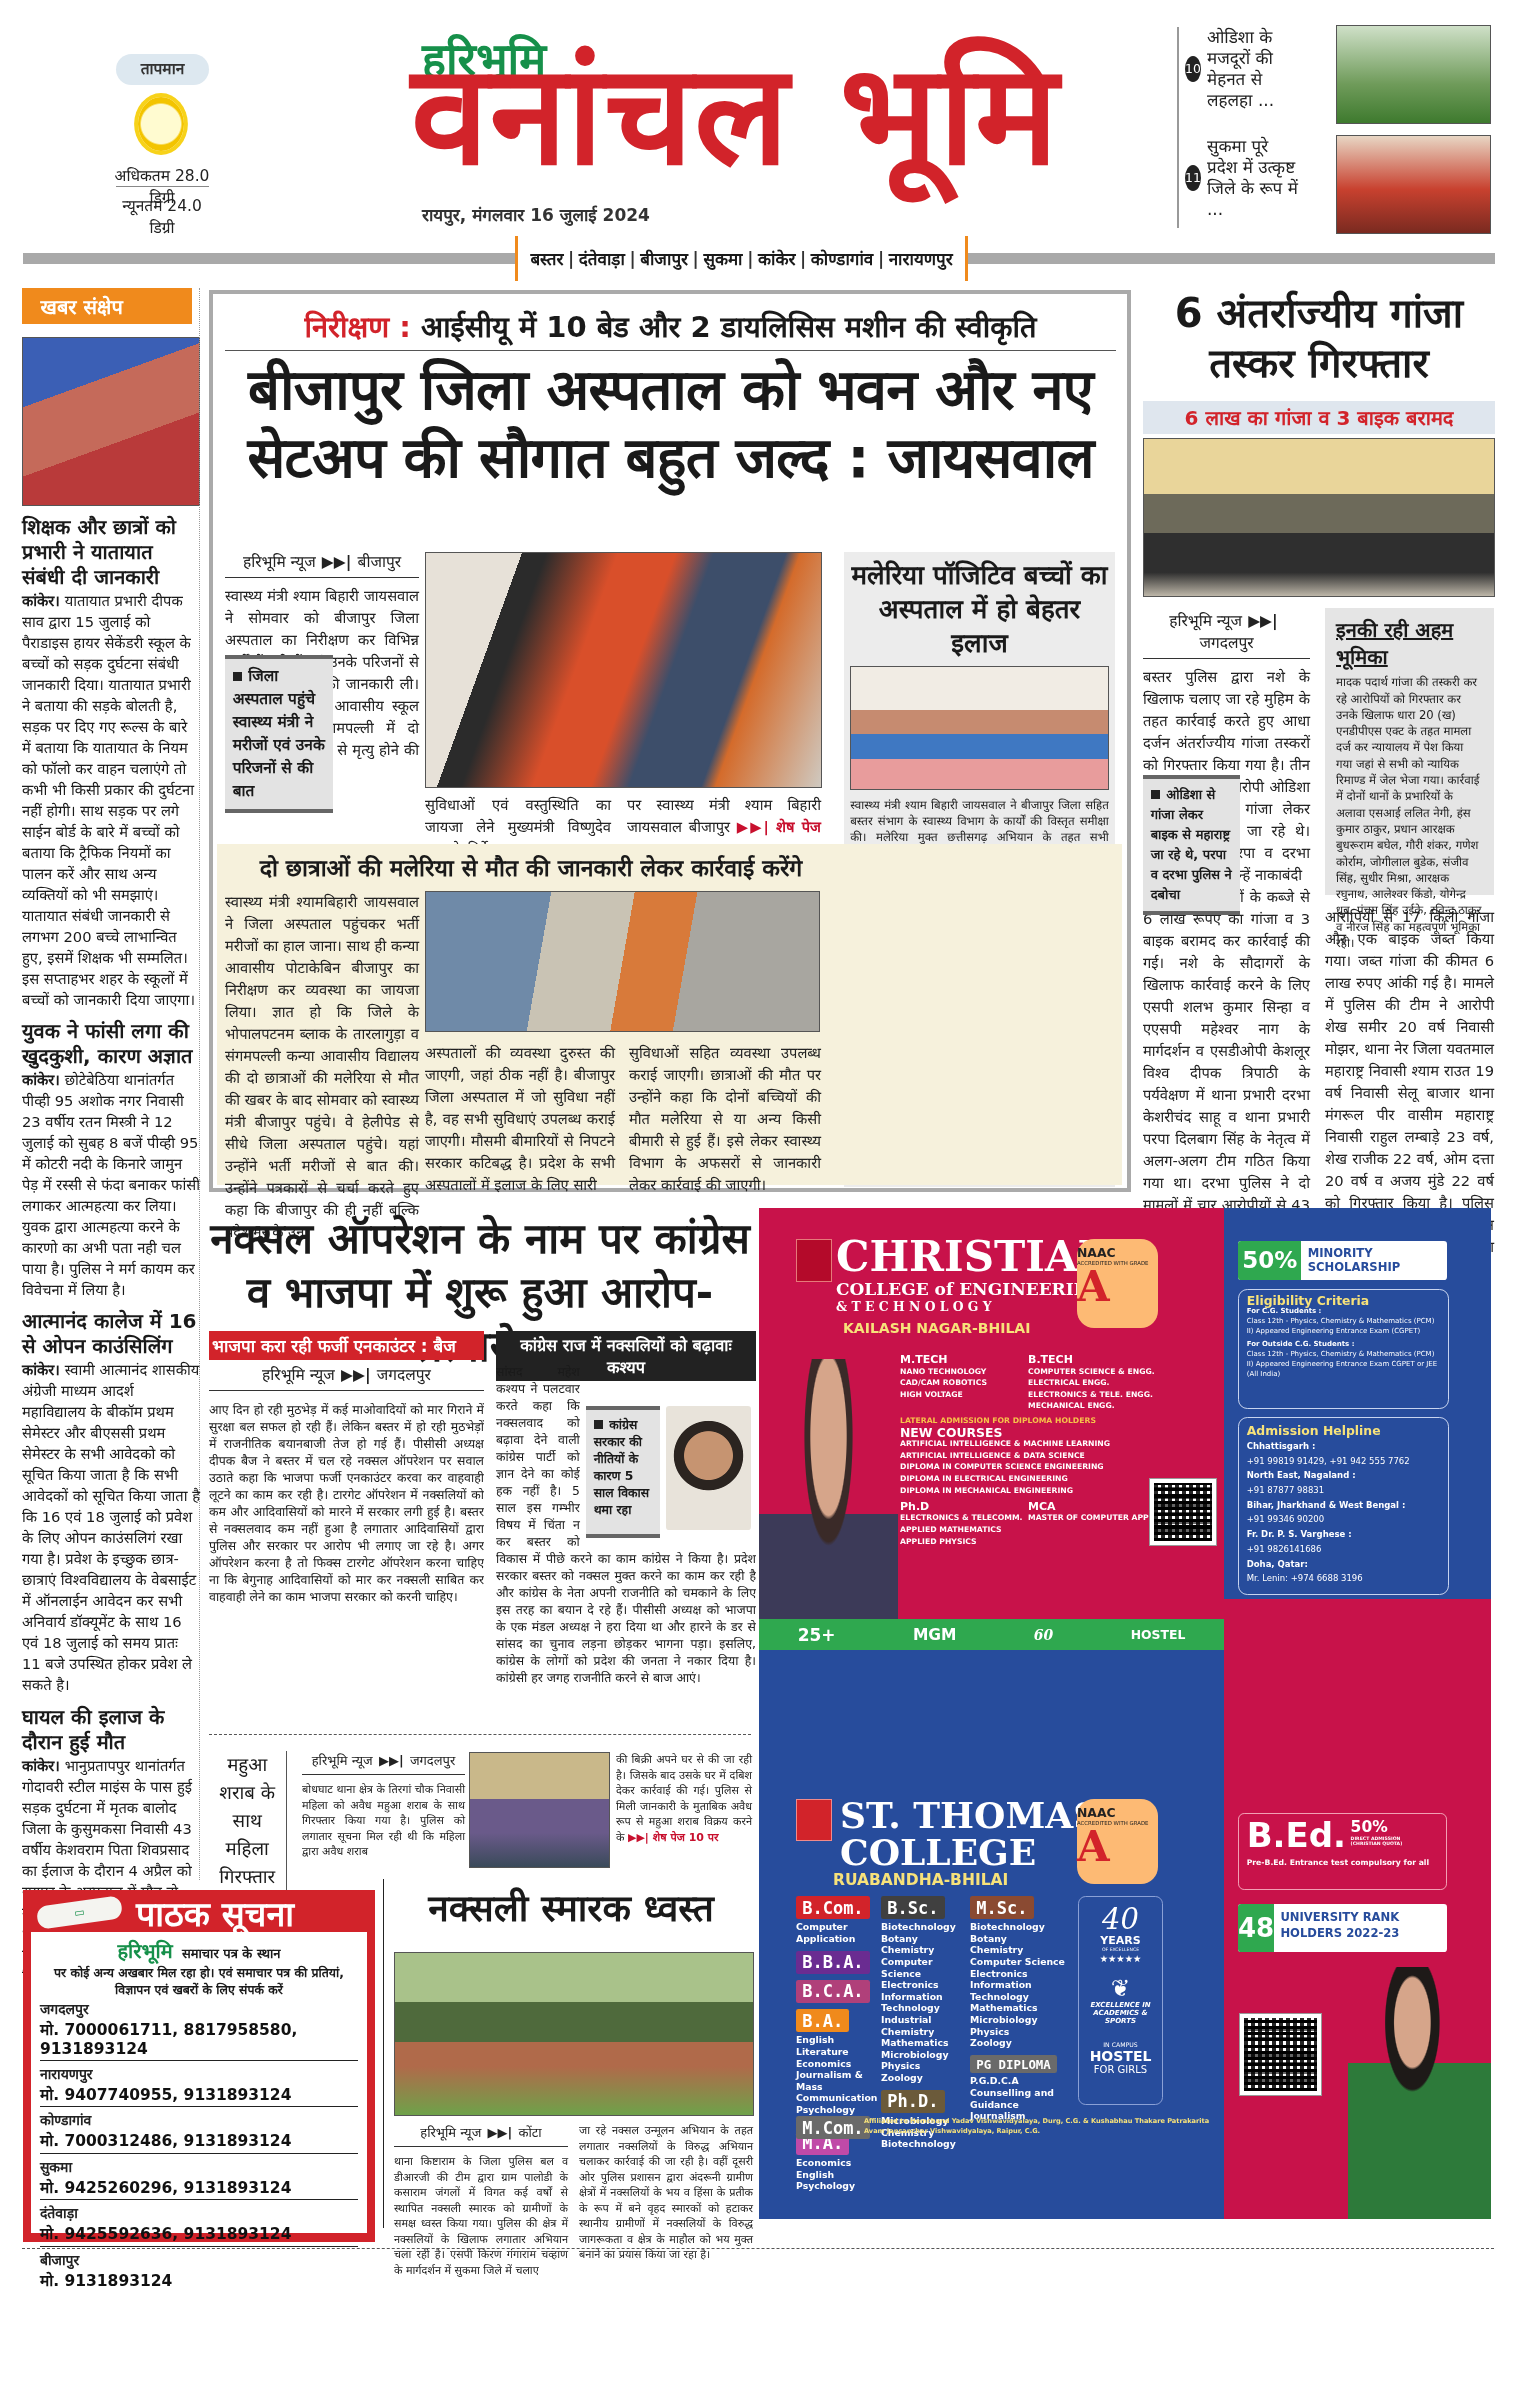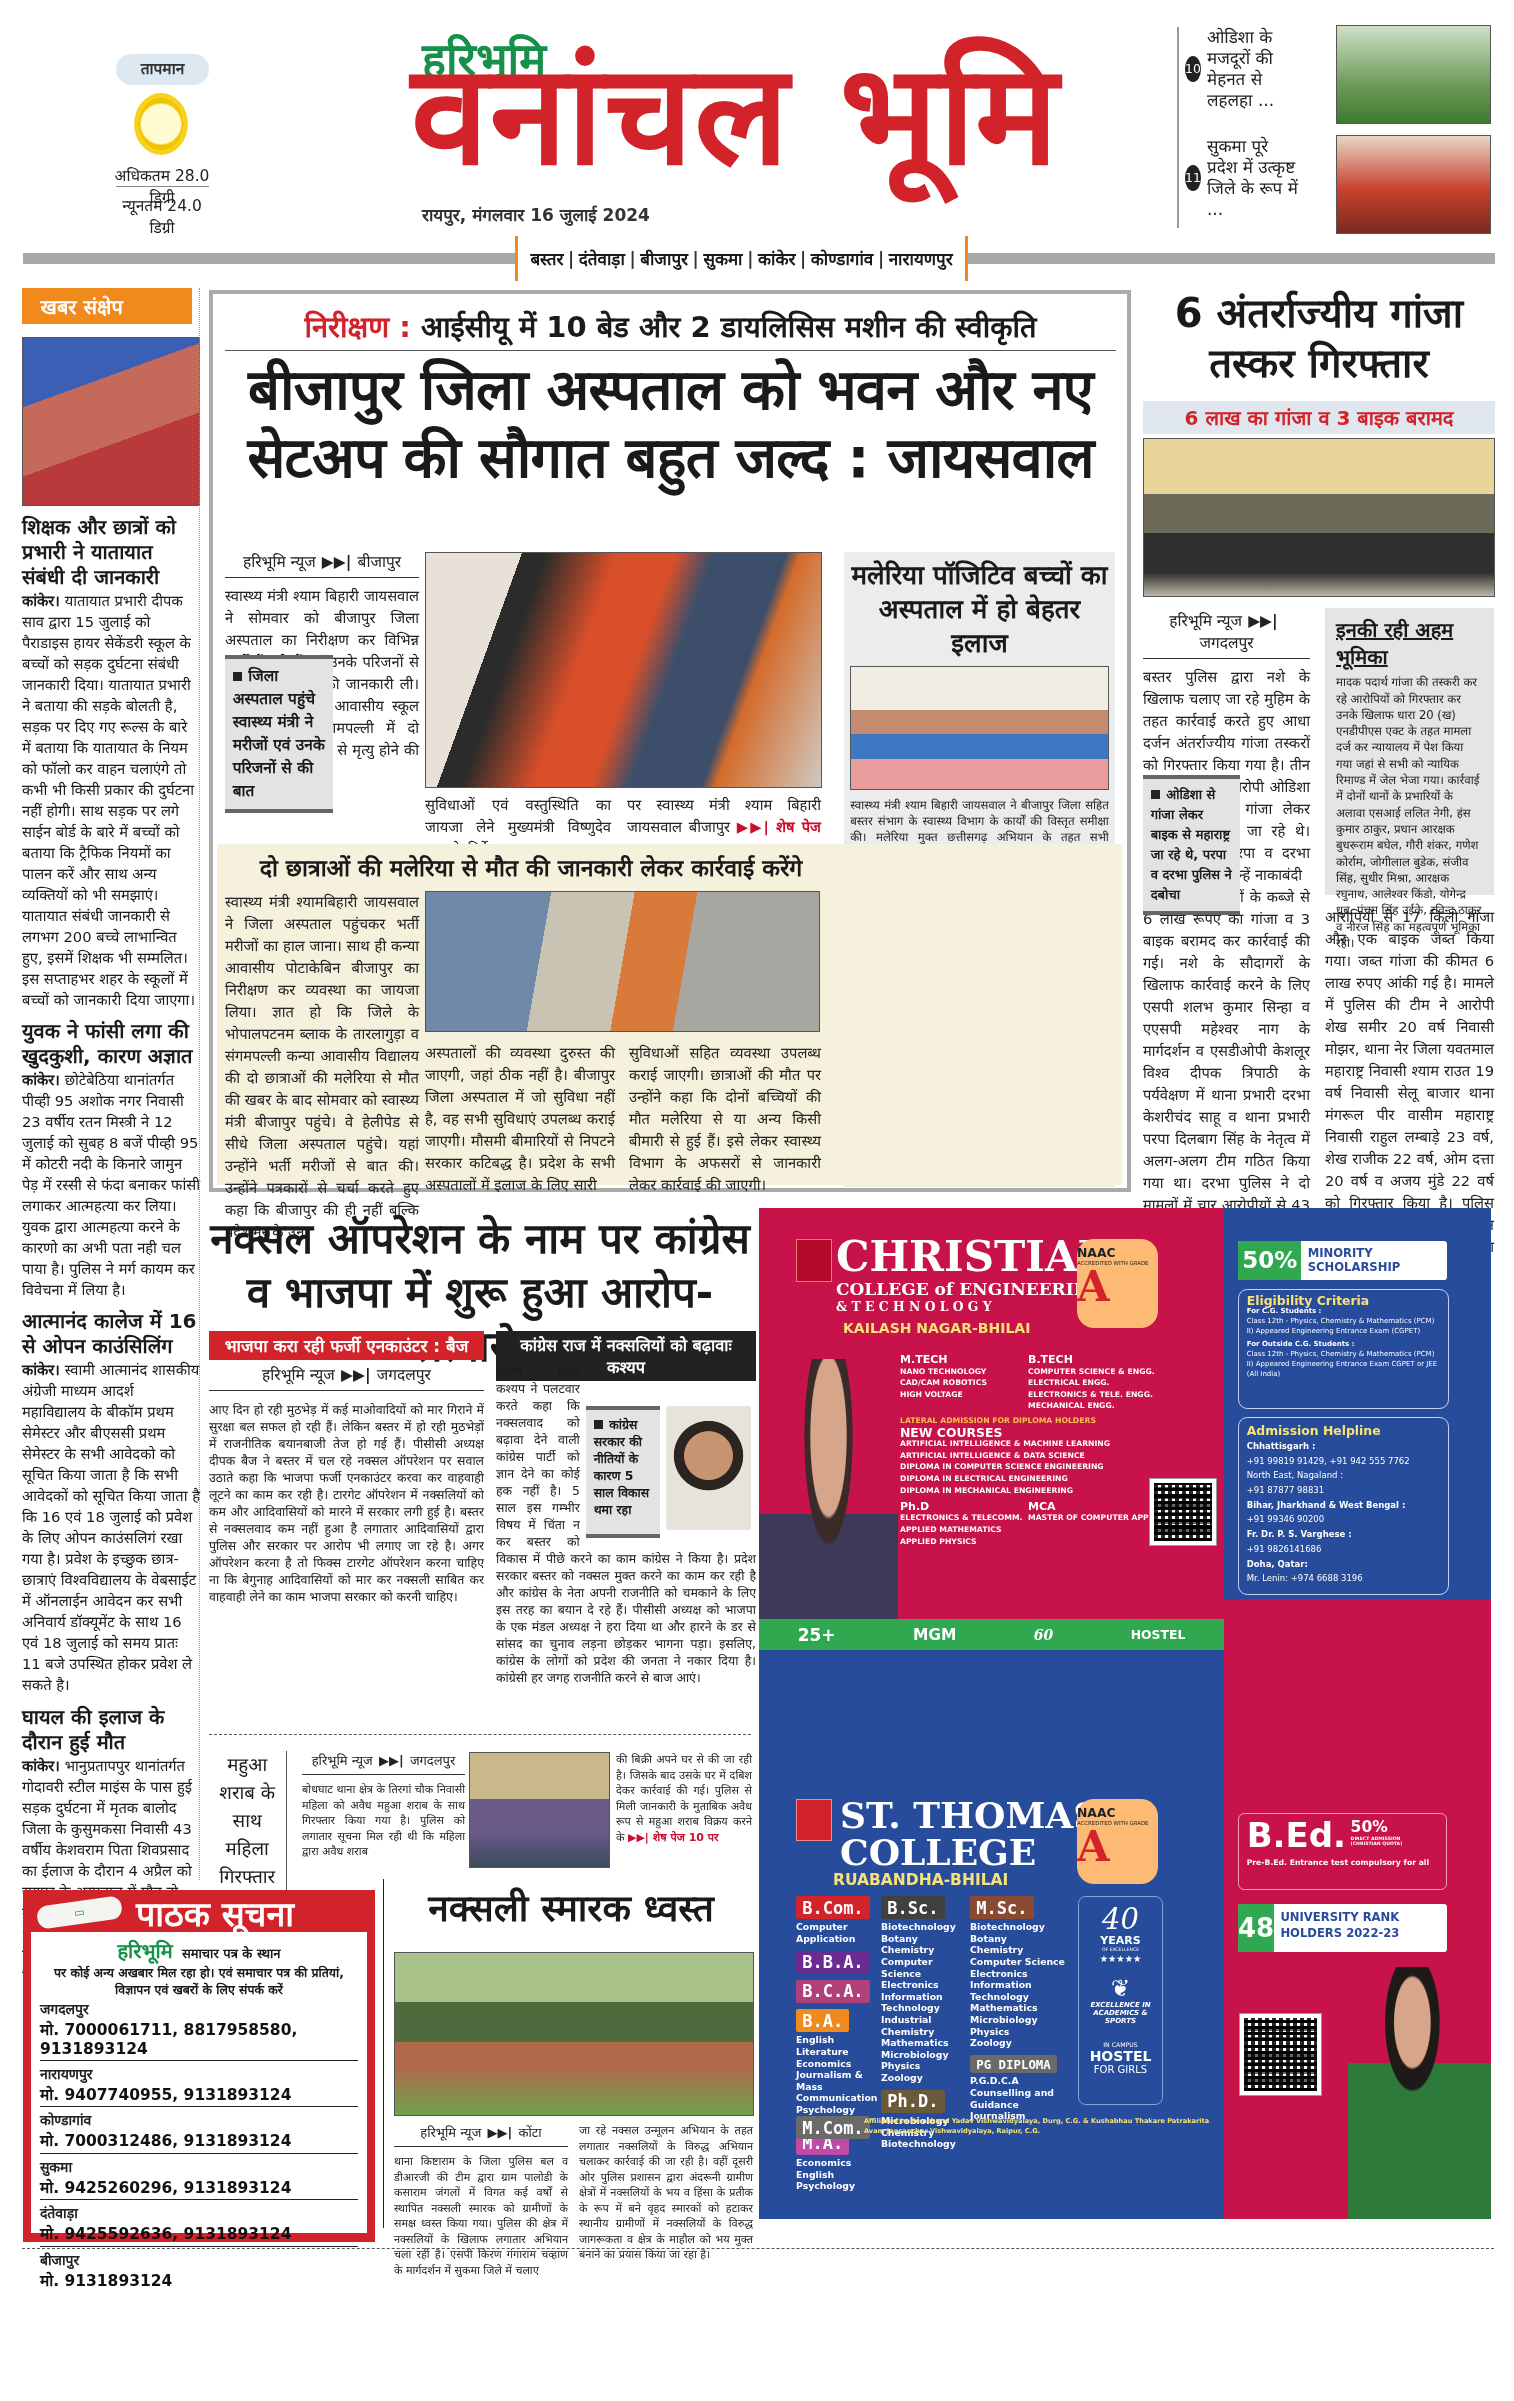--- a/index.html
+++ b/index.html
@@ -34,21 +34,21 @@
 .kicker{font-size:29px;font-weight:bold;text-align:center;border-bottom:1.5px solid #555;padding-bottom:4.6px}
 .kicker .red{color:#d2232a}
 .headline{font-size:56px;font-weight:900;line-height:68px;text-align:center;letter-spacing:-0.8px}
 .sub-headline-band{background:#f6f1dc}
 .h2{font-size:26px;font-weight:900;text-align:center;line-height:34px}
 .ganja-h{font-size:40px;font-weight:900;text-align:center;line-height:50px}
 .ganja-sub{background:#dfe6ee;color:#d2232a;font-size:20px;font-weight:900;text-align:center;padding:3.1px}
 .grey-box{background:#e5e5e5;padding:7.7px 11px}
 .grey-box h4{font-size:20px;font-weight:900;text-decoration:underline;margin-bottom:4.6px}
 .naxal-h{font-size:42px;font-weight:900;line-height:54px;text-align:center}
-.red-tag{background:#d2232a;color:#fff;font-size:20px;font-weight:bold;text-align:center;padding:3.1px}
+.red-tag{background:#d2232a;color:#fff;font-size:20px;font-weight:bold;padding:3.1px}
 .black-tag{background:#222;color:#fff;font-size:20px;font-weight:bold;text-align:center;padding:3.1px}
 .portrait{border-radius:3.1px;background:radial-gradient(circle at 50% 40%,#c69471 0 28%,#2b2420 29% 40%,#e8e3da 41%)}
 
 .ad1{left:759px;top:1208px;width:465px;height:589px;background:#c8124a;color:#fff;overflow:hidden}
 .ad1-side{left:1224px;top:1208px;width:267px;height:589px;background:#274c9c;color:#fff}
 .ad2{left:759px;top:1797px;width:465px;height:422px;background:#274c9c;color:#fff}
 .ad2-side{left:1224px;top:1797px;width:267px;height:422px;background:#c8124a;color:#fff;overflow:hidden}
 .serif{font-family:"DejaVu Serif","Liberation Serif",serif}
 .naac{background:#fdba74;border-radius:17px;color:#222;text-align:left}
 .naac .a{color:#d2232a;font-size:42px;font-weight:900;font-family:"DejaVu Serif",serif;line-height:1}
@@ -290,21 +290,21 @@
     <div style="color:#f7e27a;font-size:12.4px;font-weight:900">Eligibility Criteria</div>
     <div style="font-weight:900">For C.G. Students :</div>
     <div>Class 12th - Physics, Chemistry &amp; Mathematics (PCM) II) Appeared Engineering Entrance Exam (CGPET)</div>
     <div style="font-weight:900;margin-top:3.1px">For Outside C.G. Students :</div>
     <div>Class 12th - Physics, Chemistry &amp; Mathematics (PCM) II) Appeared Engineering Entrance Exam CGPET or JEE (All India)</div>
   </div>
   <div class="abs" style="left:14px;top:209px;width:211px;height:178px;border:1.5px solid #c8d4ef;border-radius:9.3px;padding:6.2px 7.7px;font-size:8.5px;line-height:14.7px">
     <div style="color:#f7e27a;font-size:12.4px;font-weight:900">Admission Helpline</div>
     <div style="font-weight:900">Chhattisgarh :</div>
       <div>+91 99819 91429, +91 942 555 7762</div>
-    <div style="font-weight:400">North East, Nagaland :</div>
+    <div style="font-weight:700">North East, Nagaland :</div>
       <div>+91 87877 98831</div>
     <div style="font-weight:900">Bihar, Jharkhand &amp; West Bengal :</div>
       <div>+91 99346 90200</div>
     <div style="font-weight:900">Fr. Dr. P. S. Varghese :</div>
       <div>+91 9826141686</div>
     <div style="font-weight:900">Doha, Qatar:</div>
       <div>Mr. Lenin: +974 6688 3196</div>
   </div>
   <div class="abs" style="left:0;top:391px;width:267px;height:198px;background:#c8124a"></div>
 </div>

